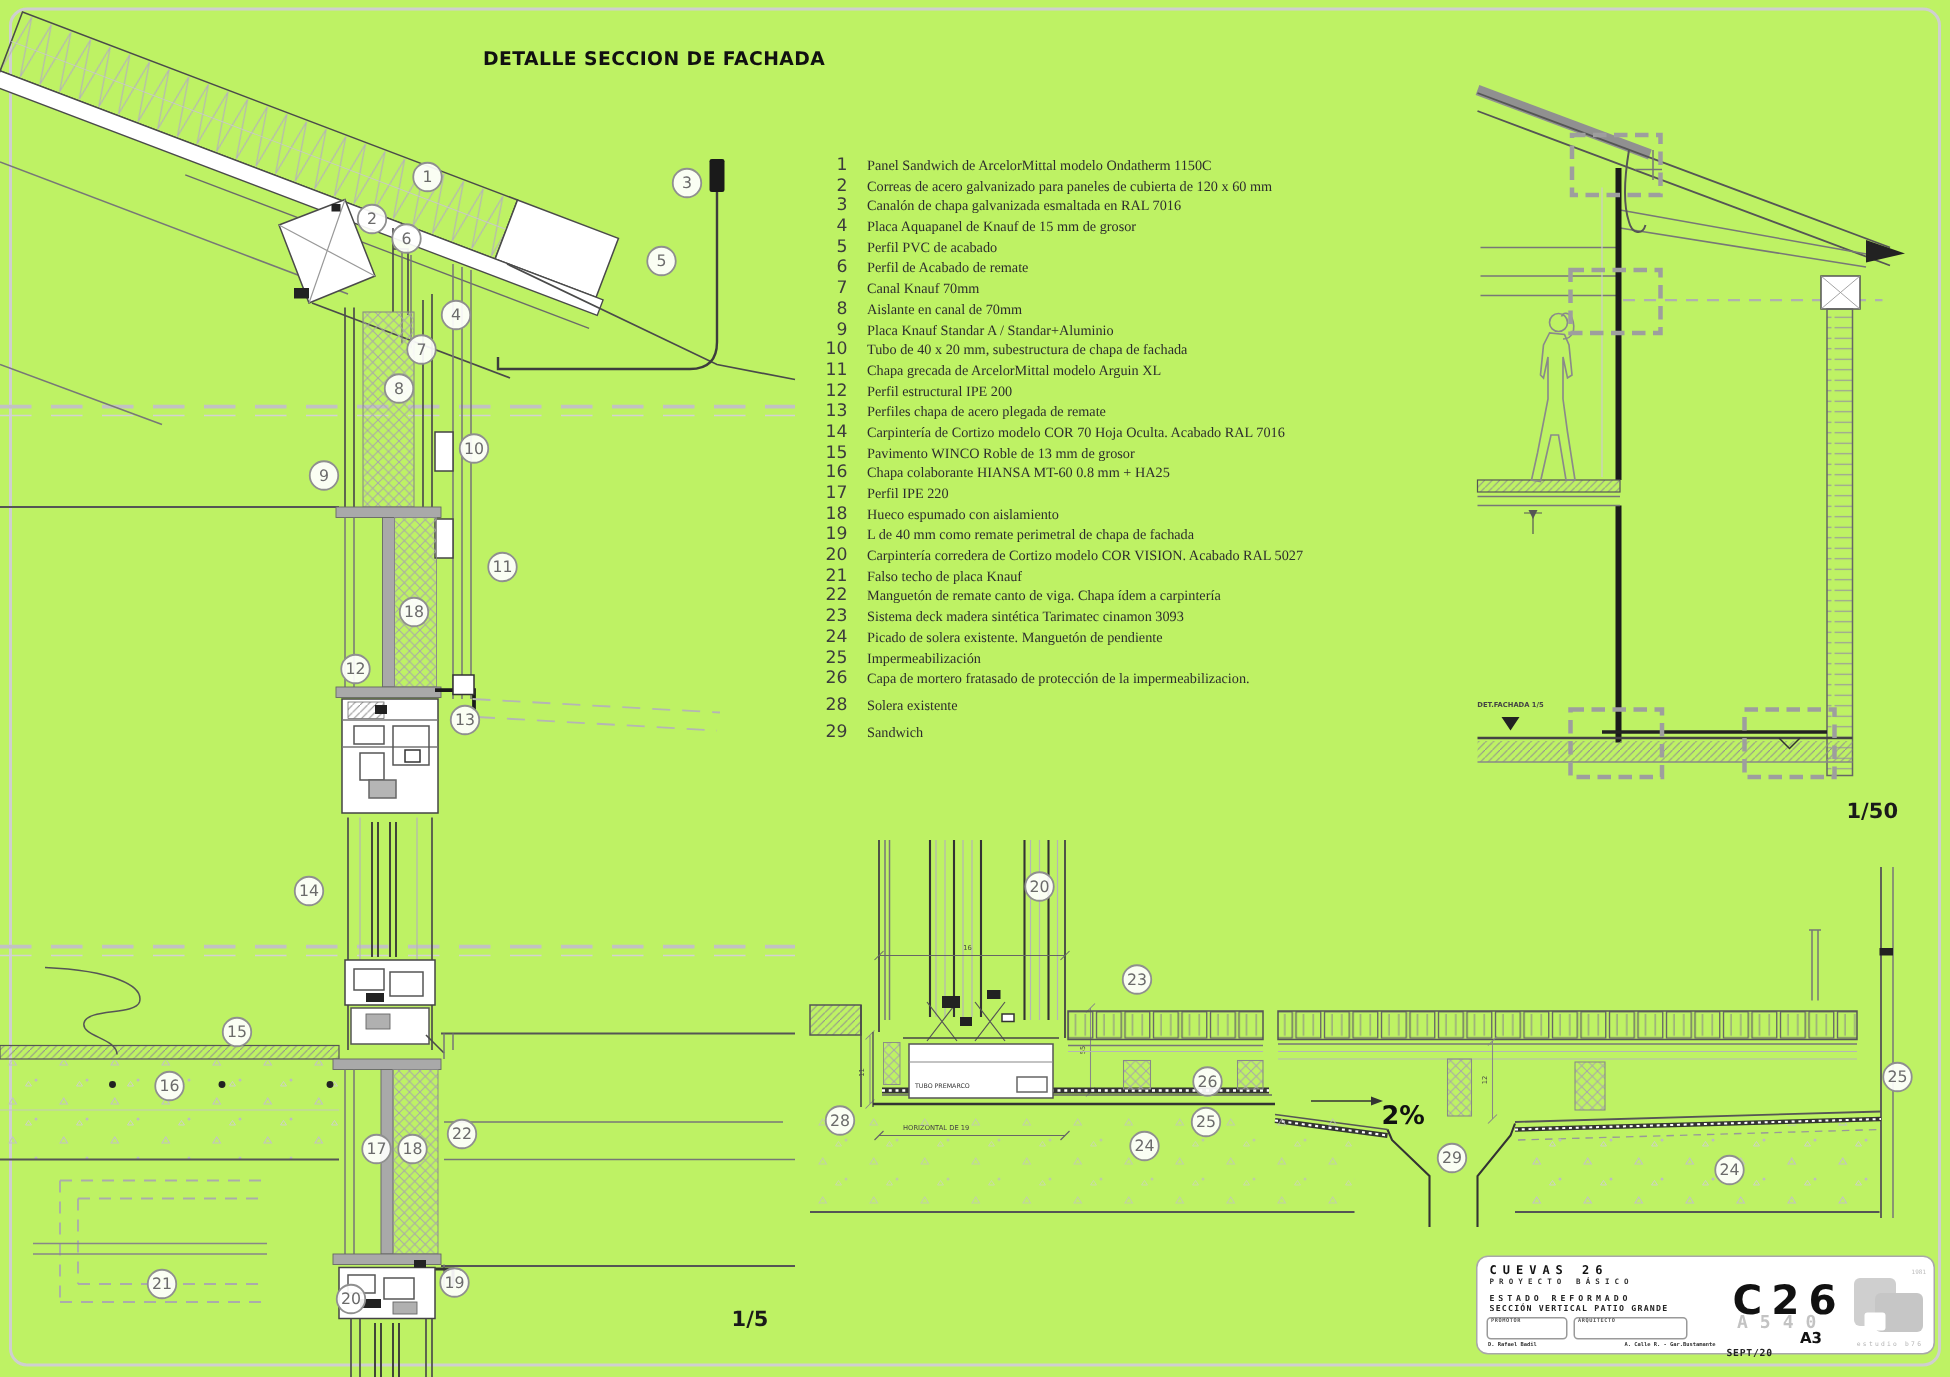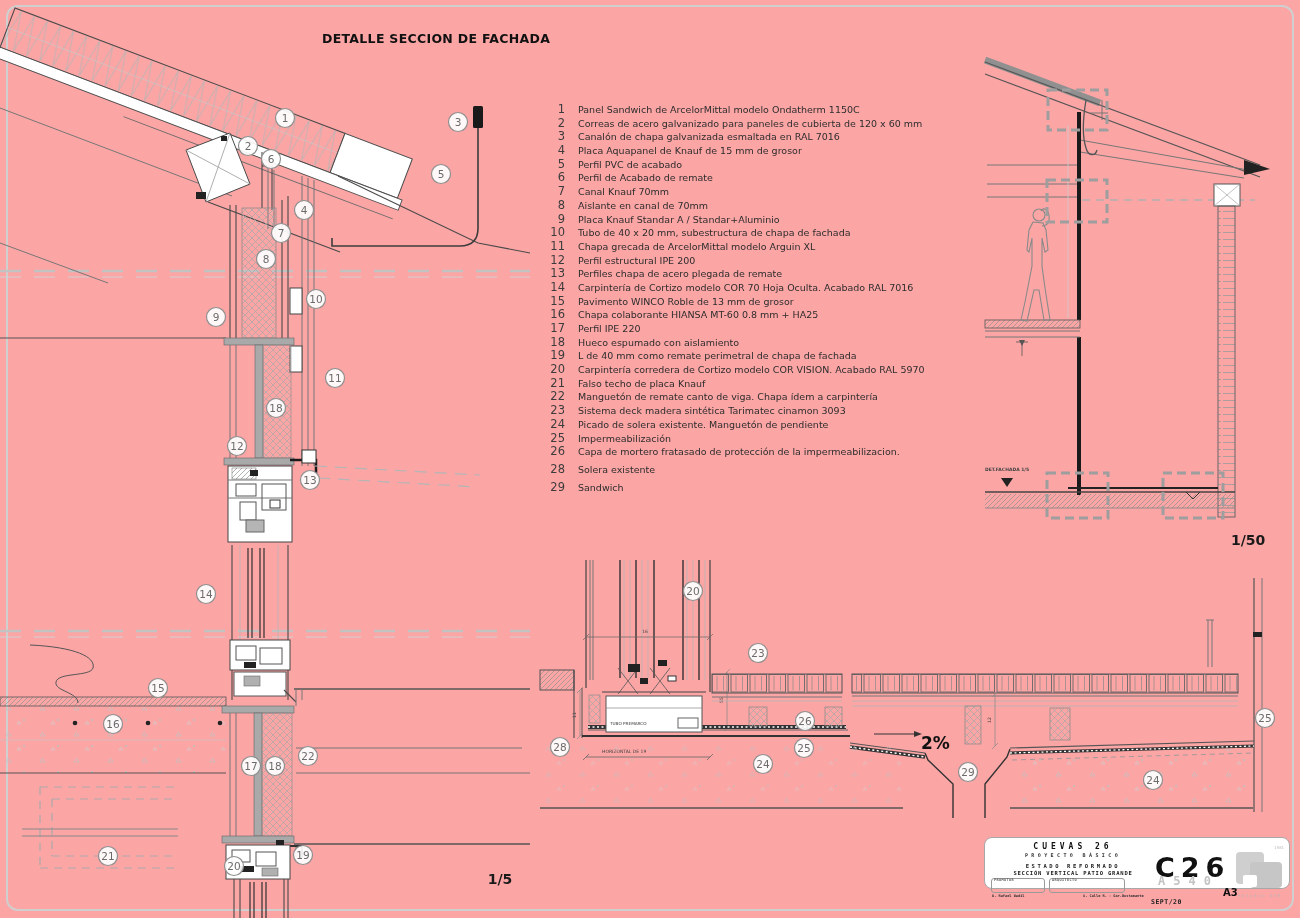--- a/index.html
+++ b/index.html
@@ -1,59 +1,59 @@
 <!DOCTYPE html>
 <html><head>
 <meta charset="utf-8">
 <style>
   html,body{margin:0;padding:0;background:#fff;}
-  .stage{position:relative;width:1300px;height:918px;background:#fca5a5;overflow:hidden;
+  .stage{position:relative;width:1300px;height:918px;background:#bef264;overflow:hidden;
          font-family:"DejaVu Sans",sans-serif;color:#222;}
   .sheet-border{position:absolute;left:6px;top:5px;right:6px;bottom:7px;
                 border:2px solid #cfcfcf;border-radius:12px;}
   .drawing{position:absolute;}
   .page-title{position:absolute;left:322px;top:31px;font-size:12.5px;font-weight:bold;
               letter-spacing:.3px;color:#111;white-space:nowrap;}
   
   .legend{position:absolute;left:545px;top:102px;width:390px;}
   .l-row{display:flex;align-items:baseline;height:13.7px;white-space:nowrap;}
   .l-gap{margin-top:4px;}
   .l-num{width:20px;text-align:right;font-size:11.5px;color:#3c3c3c;flex:0 0 20px;}
-  .l-txt{margin-left:13px;font-size:9.5px;color:#2d2d2d;}
+  .l-txt{margin-left:13px;font-size:9.5px;color:#2d2d2d;font-family:Liberation Serif, serif;}
   
   svg{position:absolute;overflow:visible;}
   .co-c{fill:rgba(255,255,255,.92);stroke:#8f8f8f;stroke-width:1.2;}
   .co-t{font-size:10.5px;fill:#6b6b6b;text-anchor:middle;font-family:"DejaVu Sans",sans-serif;}
   .scale-t{font-size:14px;font-weight:bold;fill:#1a1a1a;font-family:"DejaVu Sans",sans-serif;}
   .dim-t{font-size:4.5px;fill:#444;font-family:"DejaVu Sans",sans-serif;}
   .tiny-t{font-size:4.2px;fill:#333;font-family:"DejaVu Sans",sans-serif;}
   .slope-t{font-size:17px;font-weight:bold;fill:#111;font-family:"DejaVu Sans",sans-serif;}
   .thin{stroke:#777;stroke-width:1;fill:none;}
   .med{stroke:#4a4a4a;stroke-width:1.1;fill:none;}
   .lite{stroke:#b5b5b5;stroke-width:.8;fill:none;}
   
-  .tblock{position:absolute;left:984px;top:837px;width:306px;height:52px;background:#fff;
+  .tblock{position:absolute;left:984px;top:837px;width:306px;height:66px;background:#fff;
           border:1.5px solid #a8a8a8;border-radius:8px;box-sizing:border-box;
-          font-family:"DejaVu Sans Mono",monospace;text-align:center;}
+          font-family:"DejaVu Sans Mono",monospace;}
   .tb-left{position:absolute;left:8px;top:4px;width:160px;}
   .tb-name{font-size:8px;font-weight:bold;letter-spacing:4px;color:#111;white-space:nowrap;}
   .tb-phase{font-size:5px;font-weight:bold;letter-spacing:3.4px;color:#333;margin-top:1px;white-space:nowrap;}
   .tb-state{font-size:5.5px;font-weight:bold;letter-spacing:2.6px;color:#222;margin-top:5px;white-space:nowrap;}
   .tb-sheet{font-size:5.5px;font-weight:bold;letter-spacing:.8px;color:#222;margin-top:1px;white-space:nowrap;}
   .tb-boxes{position:absolute;left:6px;top:40px;width:170px;height:22px;}
   .tb-box1{position:absolute;left:0;top:0;width:52px;height:13px;border:1px solid #9a9a9a;border-radius:3px;}
   .tb-box2{position:absolute;left:58px;top:0;width:74px;height:13px;border:1px solid #9a9a9a;border-radius:3px;}
   .tb-lbl{position:absolute;top:-1px;left:2px;font-size:3.5px;font-weight:bold;color:#555;letter-spacing:.4px;}
   .tb-sig1{position:absolute;left:1px;top:16px;font-size:3.6px;font-weight:bold;color:#333;white-space:nowrap;}
   .tb-sig2{position:absolute;left:92px;top:16px;font-size:3.6px;font-weight:bold;color:#333;white-space:nowrap;}
   .tb-code{position:absolute;left:170px;top:14px;font-size:27px;font-weight:bold;letter-spacing:6px;
            color:#111;font-family:"DejaVu Sans",sans-serif;}
   .tb-codesub{position:absolute;left:173px;top:36px;font-size:12px;font-weight:bold;letter-spacing:8px;color:#c3c3c3;}
   .tb-date{position:absolute;left:166px;top:60px;font-size:6.5px;font-weight:bold;color:#222;letter-spacing:.5px;}
-  .tb-paper{position:absolute;left:238px;top:49px;font-size:10px;font-weight:bold;color:#111;
+  .tb-paper{position:absolute;left:215px;top:49px;font-size:10px;font-weight:bold;color:#111;
             font-family:"DejaVu Sans",sans-serif;}
   .tb-logo{position:absolute;right:3px;top:4px;width:52px;height:58px;}
 </style>
 </head>
 <body>
 
 <div class="stage">
   <div class="sheet-border"></div>
 
   <div class="page-title">DETALLE SECCION DE FACHADA</div>
@@ -516,21 +516,21 @@
       <div class="l-row">
         <span class="l-num">18</span>
         <span class="l-txt">Hueco espumado con aislamiento</span>
       </div>
       <div class="l-row">
         <span class="l-num">19</span>
         <span class="l-txt">L de 40 mm como remate perimetral de chapa de fachada</span>
       </div>
       <div class="l-row">
         <span class="l-num">20</span>
-        <span class="l-txt">Carpintería corredera de Cortizo modelo COR VISION. Acabado RAL 5970</span>
+        <span class="l-txt">Carpintería corredera de Cortizo modelo COR VISION. Acabado RAL 5027</span>
       </div>
       <div class="l-row">
         <span class="l-num">21</span>
         <span class="l-txt">Falso techo de placa Knauf</span>
       </div>
       <div class="l-row">
         <span class="l-num">22</span>
         <span class="l-txt">Manguetón de remate canto de viga. Chapa ídem a carpintería</span>
       </div>
       <div class="l-row">

